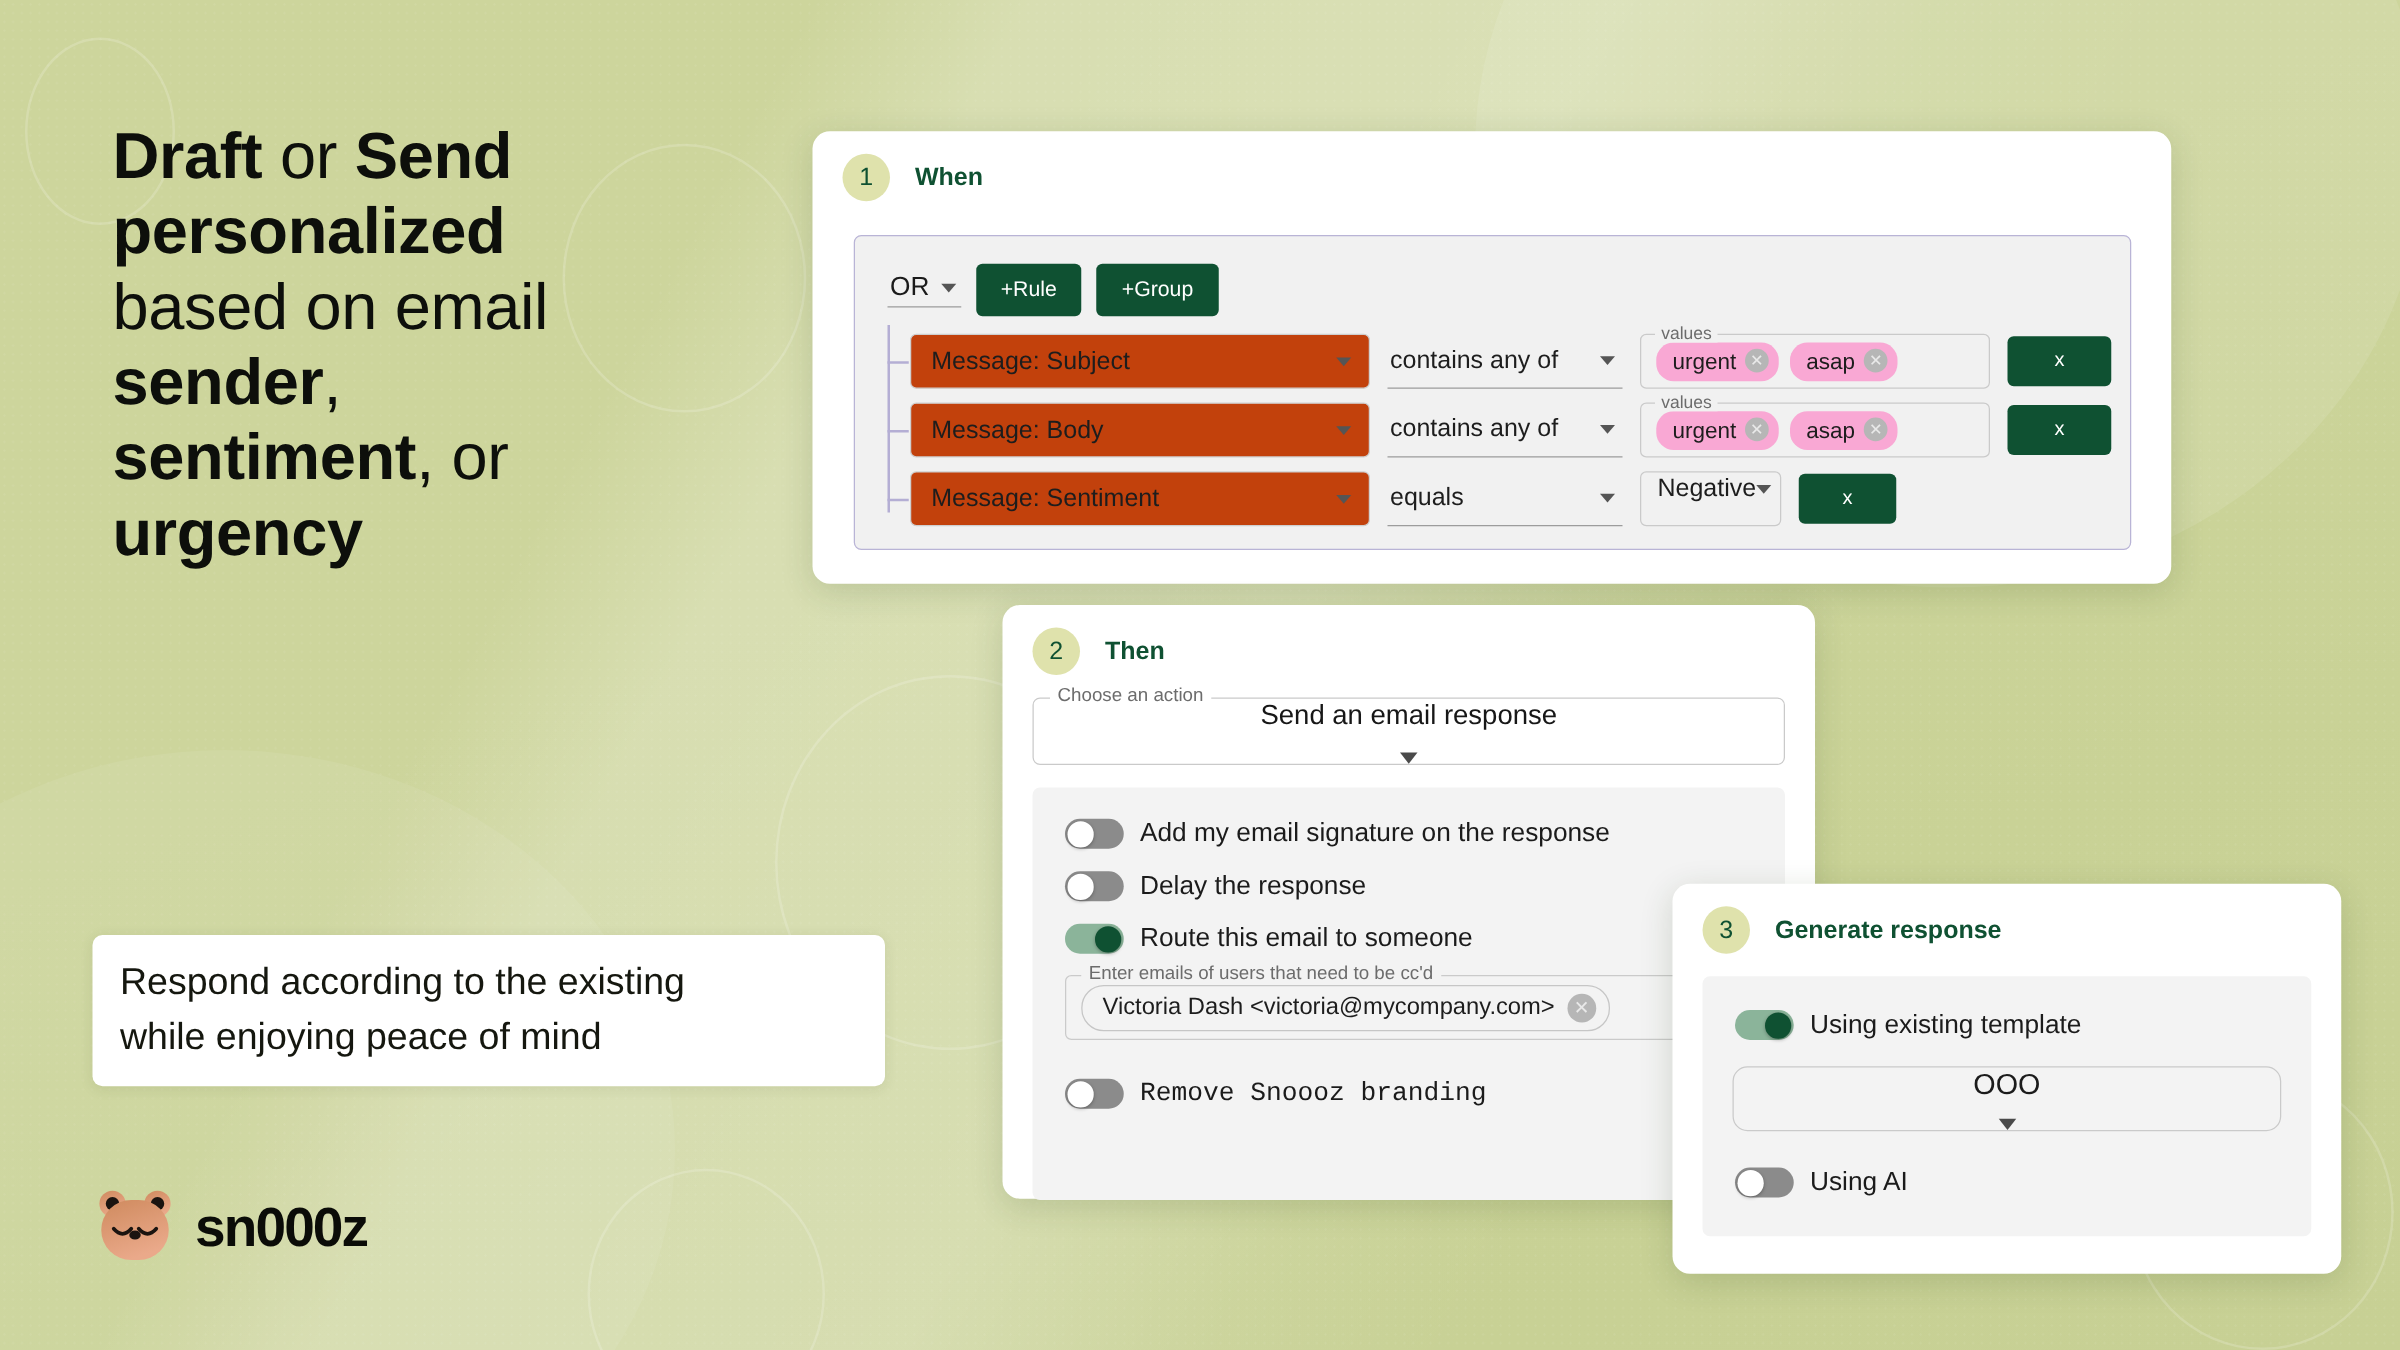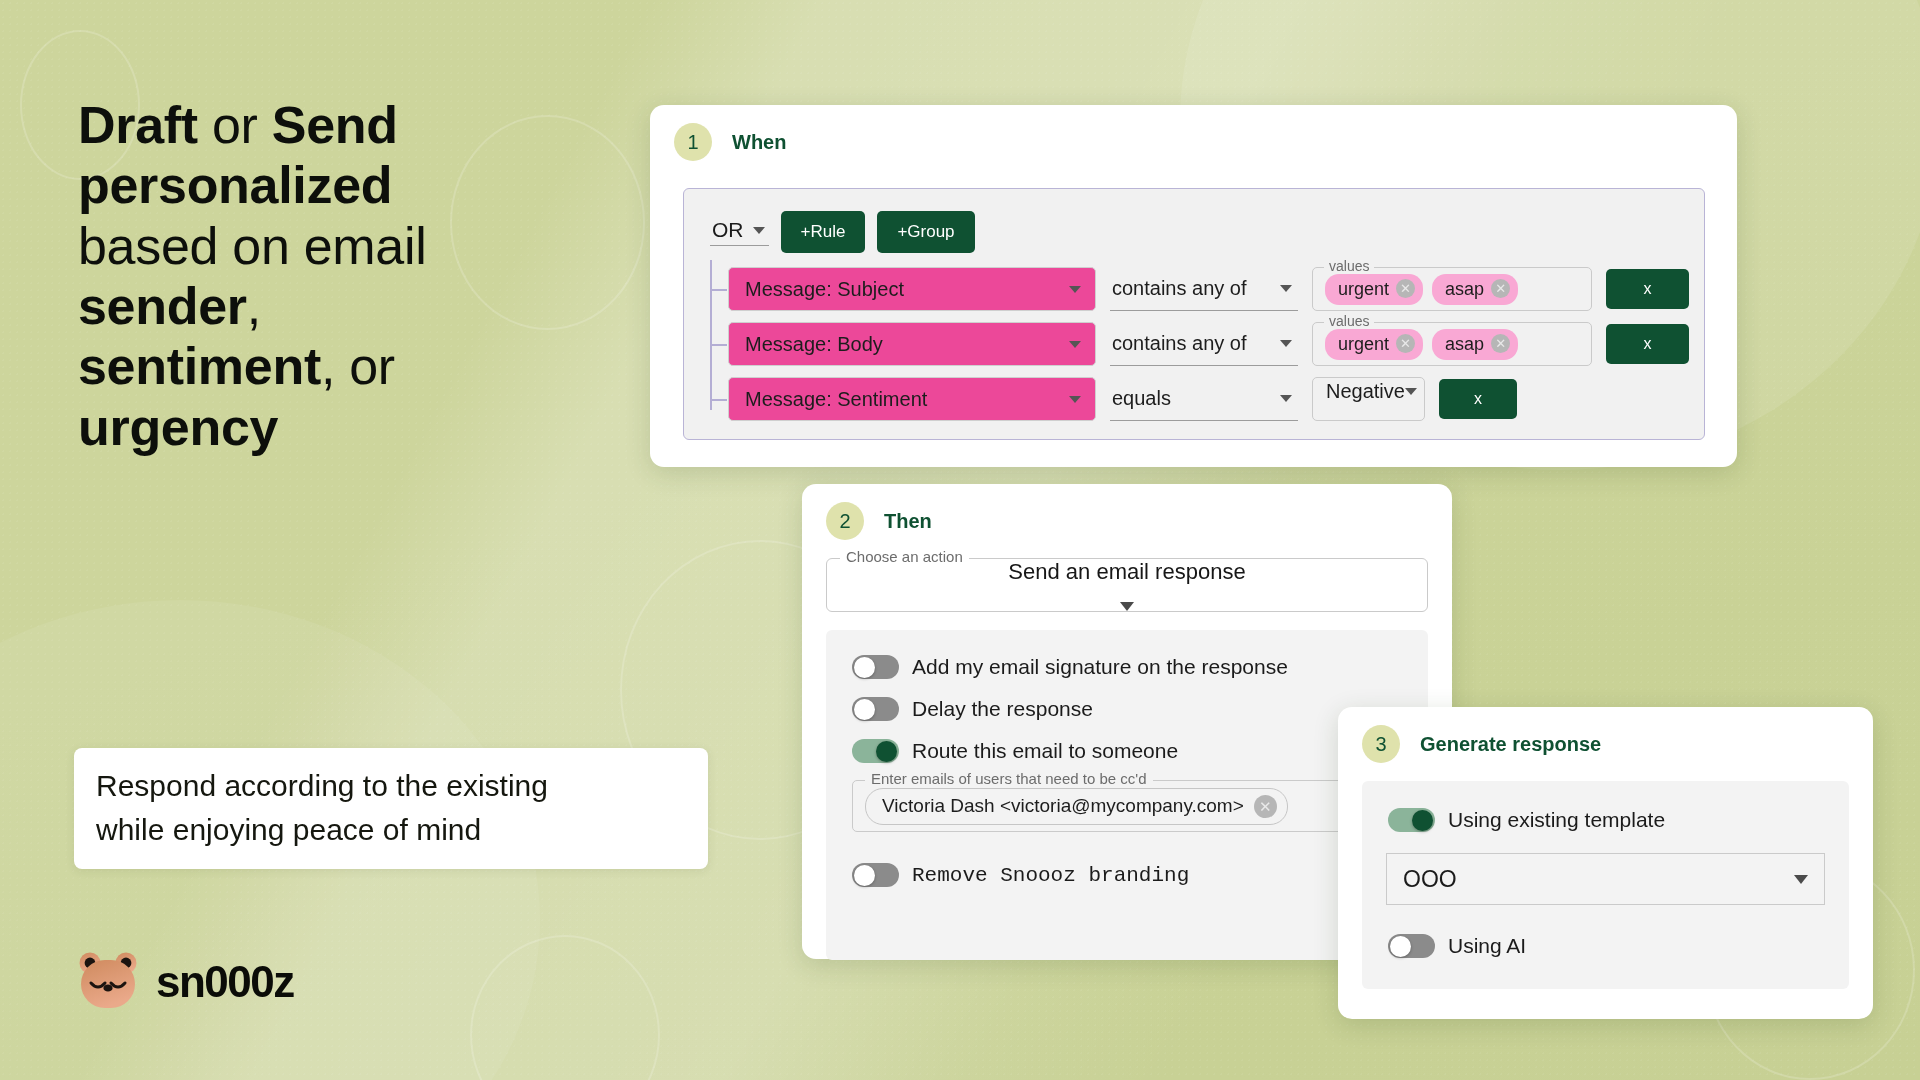--- a/index.html
+++ b/index.html
@@ -40,21 +40,21 @@
     position: absolute;
     inset: 0;
     opacity: .5;
     background-image: radial-gradient(rgba(255,255,255,0.12) 1px, transparent 1px);
     background-size: 7px 7px;
   }
 
   
   #hero {
     position: absolute;
-    left: 78px;
+    left: 90px;
     top: 95px;
     width: 560px;
     font-size: 52px;
     line-height: 1.16;
     color: #0d0f0b;
     letter-spacing: -0.3px;
   }
   #hero .b { font-weight: 700; }
   #hero .n { font-weight: 400; }
 
@@ -173,21 +173,21 @@
     height: 44px;
   }
   .tree-branch {
     position: absolute;
     left: 26px; top: 22px;
     width: 17px; height: 2px;
     background: #b4aed4;
   }
   .field-box {
     width: 368px; height: 44px;
-    background: #ec4899;
+    background: #c2410c;
     border: 1px solid #cfcfcf;
     border-radius: 5px;
     display: flex; align-items: center; justify-content: space-between;
     padding: 0 14px 0 16px;
     font-size: 20px; color: #1d1d1d;
   }
   .op-box {
     width: 188px; height: 44px;
     border-bottom: 1px solid #9c9c9c;
     display: flex; align-items: center; justify-content: space-between;
@@ -316,25 +316,25 @@
   #gen-panel {
     margin: 6px 24px 0 24px;
     background: #f3f3f3;
     border-radius: 6px;
     padding: 18px 0 22px 0;
   }
   #template-select {
     margin: 12px 24px 0 24px;
     height: 52px;
     border: 1px solid #cacaca;
-    border-radius: 0;
+    border-radius: 12px;
     background: #f3f3f3;
     display: flex; align-items: center; justify-content: space-between;
     padding: 0 16px;
-    font-size: 23px; color: #1b1b1b;
+    font-size: 23px; color: #1b1b1b; flex-direction: column;
   }
   .caret-sm {
     width: 0; height: 0;
     border-left: 7px solid transparent;
     border-right: 7px solid transparent;
     border-top: 9px solid #4a4a4a;
   }
 </style>
 </head>
 <body>

